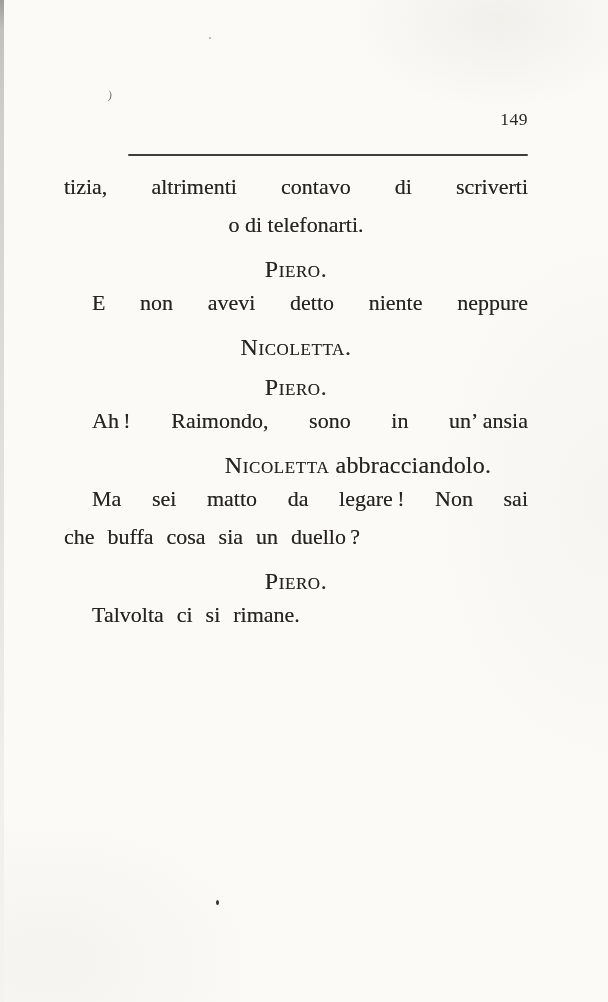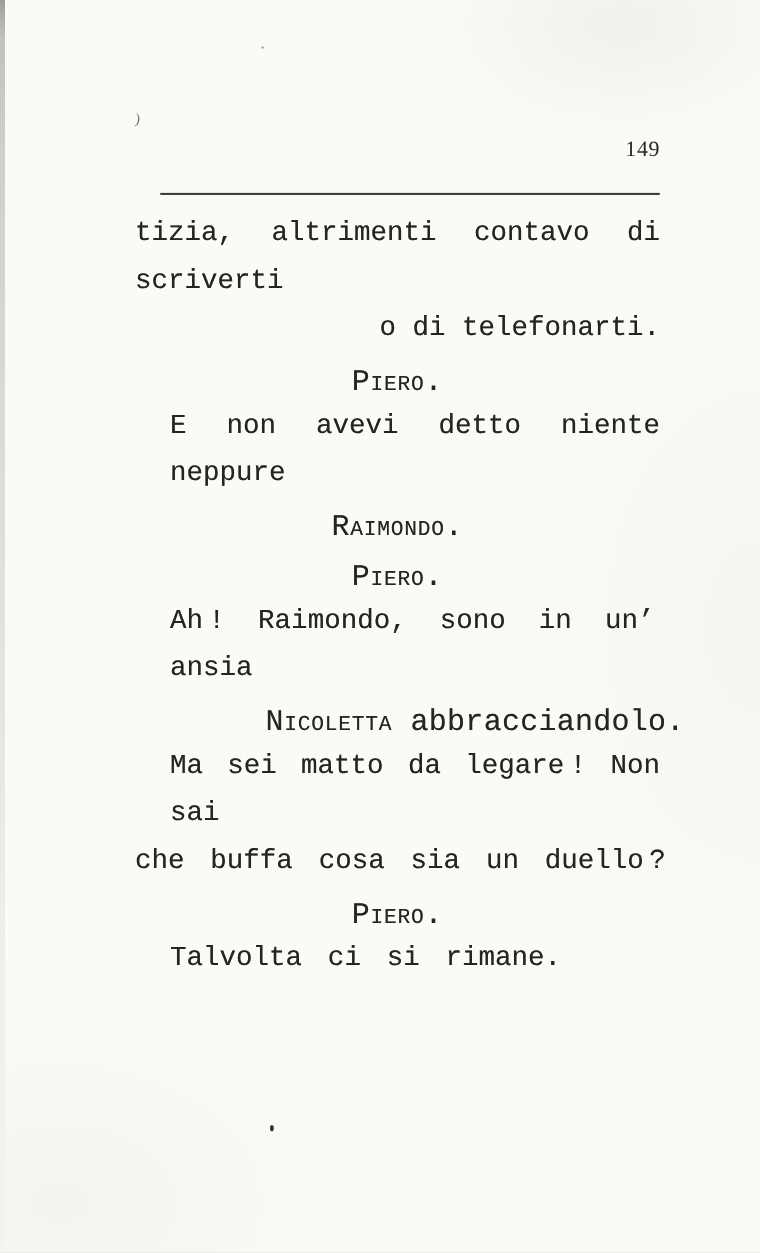--- a/index.html
+++ b/index.html
@@ -54,36 +54,35 @@
     color: #2a2824;
   }
   .header-rule {
     margin: 22px 80px 0 128px;
     height: 0;
     border-top: 2px solid #413f3b;
     border-radius: 1px;
   }
   
   .page-body {
-    margin: 12px 80px 0 108px;
-    font-family: Liberation Mono, monospace;
+    margin: 12px 80px 0 64px;
   }
   .paragraph { margin: 0; }
   .line {
     font-size: 22px;
     line-height: 38px;
     white-space: nowrap;
     text-shadow: 0 0 0.5px rgba(38,36,33,0.55);
   }
   .line--justify {
     white-space: normal;
     text-align: justify;
     text-align-last: justify;
   }
-  .line--left { text-align: right; }
+  .line--left { text-align: center; }
   .line--wide { text-align: left; word-spacing: 0.34em; }
   .line--indent { text-indent: 28px; }
   .line--justify.line--indent { text-indent: 0; padding-left: 28px; }
   .speaker {
     margin-top: 10px;
     line-height: 30px;
     text-align: center;
     font-size: 24px;
     text-shadow: 0 0 0.5px rgba(38,36,33,0.5);
   }
@@ -132,21 +131,21 @@
 
   <div class="page-body">
       <div class="paragraph">
         <div class="line line--justify">tizia, altrimenti contavo di scriverti</div>
         <div class="line line--left">o di telefonarti.</div>
       </div>
       <div class="speaker"><span class="speaker-name">Piero.</span></div>
       <div class="paragraph">
         <div class="line line--justify line--indent">E non avevi detto niente neppure</div>
       </div>
-      <div class="speaker"><span class="speaker-name">Raimondo.</span></div>
+      <div class="speaker"><span class="speaker-name">Nicoletta.</span></div>
       <div class="speaker"><span class="speaker-name">Piero.</span></div>
       <div class="paragraph">
         <div class="line line--justify line--indent">Ah ! Raimondo, sono in un’ ansia</div>
       </div>
       <div class="speaker speaker--suffix"><span class="speaker-name">Nicoletta</span><span class="speaker-suffix"> abbracciandolo.</span></div>
       <div class="paragraph">
         <div class="line line--justify line--indent">Ma sei matto da legare ! Non sai</div>
         <div class="line line--wide">che buffa cosa sia un duello ?</div>
       </div>
       <div class="speaker"><span class="speaker-name">Piero.</span></div>

